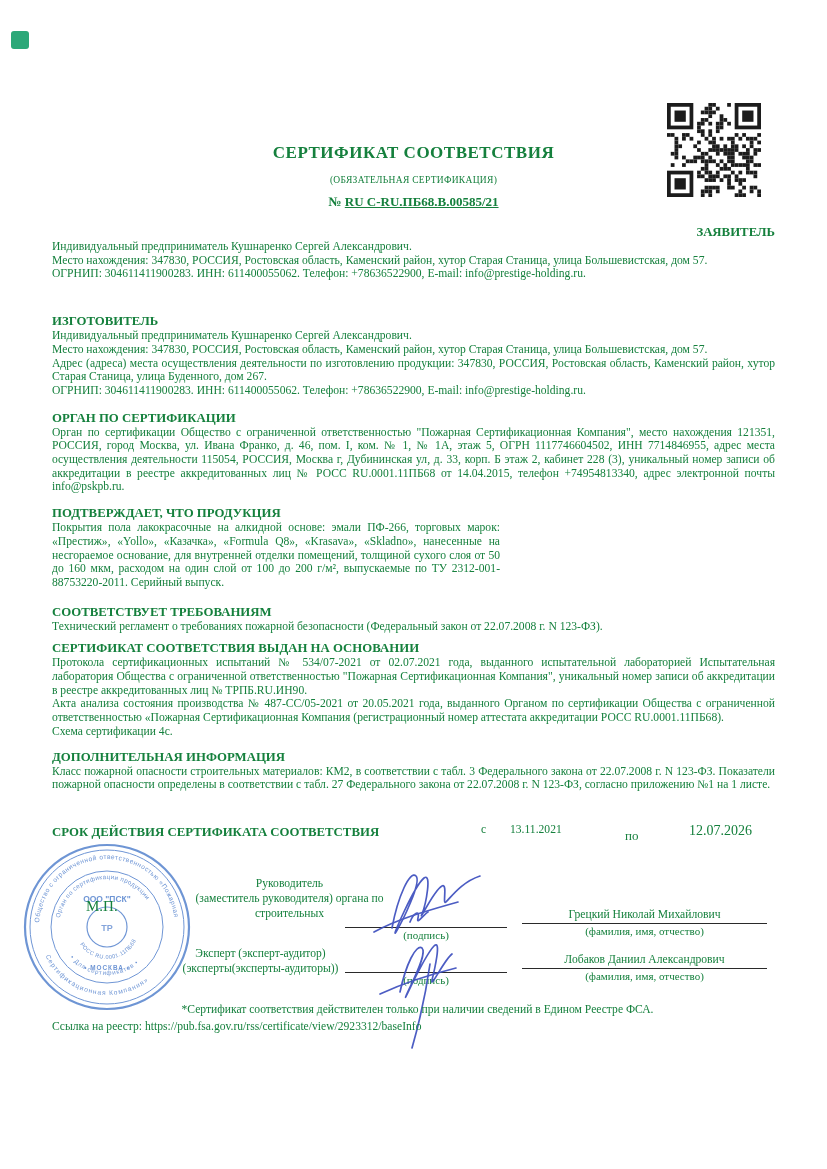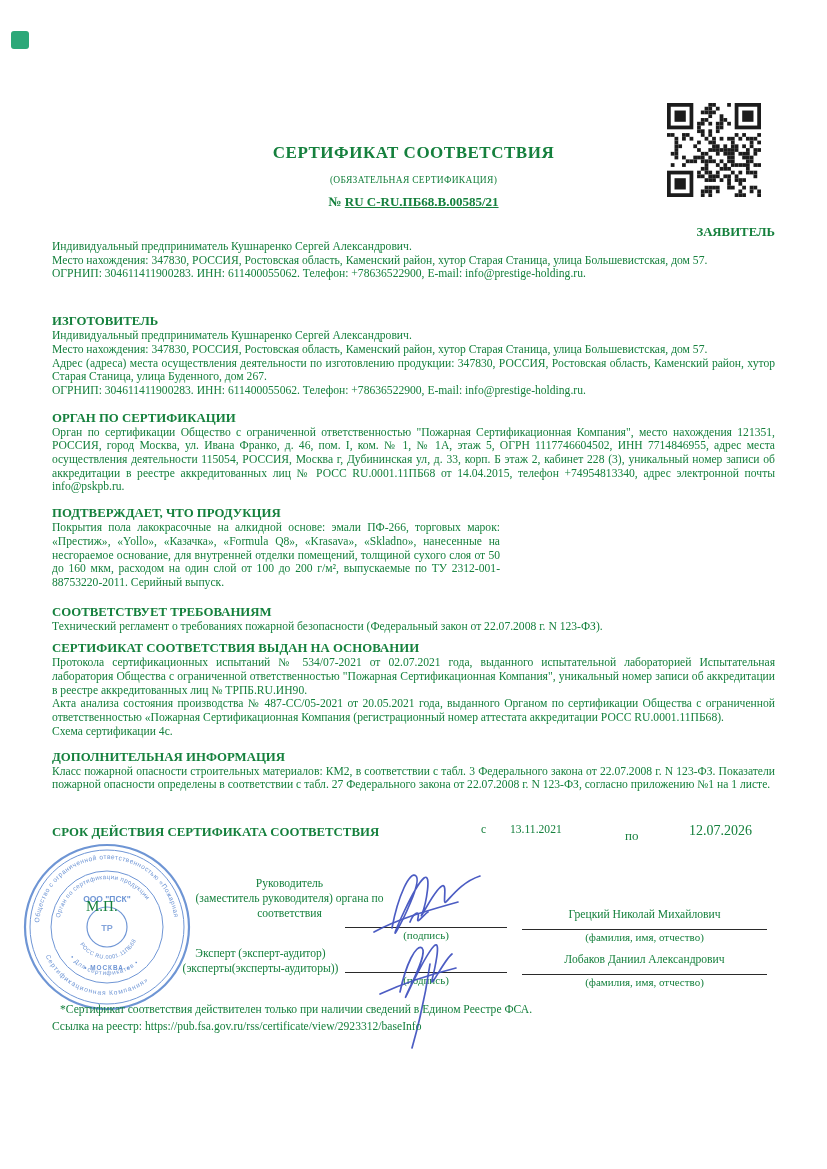--- a/index.html
+++ b/index.html
@@ -43,25 +43,25 @@
   .role{position:absolute;text-align:center;font-size:11.6px;line-height:15px;}
   .role1{left:177px;top:6px;width:225px;}
   .role2{left:148px;top:76px;width:225px;}
   .signline{position:absolute;border-bottom:1.4px solid #2a2a2a;text-align:center;}
   .sl1{left:345px;top:0;width:162px;height:57px;}
   .sl2{left:345px;top:45px;width:162px;height:57px;}
   .caption{font-size:11px;margin-top:1px;text-align:center;}
   .nameblock{position:absolute;text-align:center;font-size:11.6px;}
   .nb1{left:522px;top:38px;width:245px;}
   .nb2{left:522px;top:83px;width:245px;}
-  .nameblock .nm{border-bottom:1.4px solid #2a2a2a;padding-bottom:8px;}
+  .nameblock .nm{border-bottom:1.4px solid #2a2a2a;padding-bottom:2px;}
   .stamp{position:absolute;left:18px;top:-32px;width:178px;height:178px;opacity:.88;}
   .sigs{position:absolute;left:330px;top:-18px;width:220px;height:200px;pointer-events:none;}
   .footer{position:absolute;left:52px;top:1003px;width:723px;}
-  .footnote{font-size:11.6px;line-height:14px;margin-left:8px;}
+  .footnote{font-size:11.6px;line-height:14px;margin-left:8px;text-align:center;}
   .registry{font-size:11.6px;line-height:14px;margin-top:3px;}
 </style>
 </head>
 <body>
 
 <div class="doc">
 
   <div class="corner-mark" style="background: rgb(43, 168, 120);"></div>
 
   <svg class="qr" id="qr-svg" viewBox="0 0 25 25">
@@ -330,21 +330,21 @@
         <text x="89" y="93" font-size="9" font-weight="bold" text-anchor="middle" opacity=".85">ТР</text>
         <text x="89" y="132" font-size="6.4" font-weight="bold" text-anchor="middle" letter-spacing="1">• МОСКВА •</text>
       </g>
     </svg>
 
     <span class="mp">М.П.</span>
 
     <div class="role role1">
       <div>Руководитель</div>
       <div>(заместитель руководителя) органа по</div>
-      <div>соответствия</div>
+      <div>строительных</div>
     </div>
     <div class="role role2">
       <div>Эксперт (эксперт-аудитор)</div>
       <div>(эксперты(эксперты-аудиторы))</div>
     </div>
 
     <div class="signline sl1"></div>
     <div class="signline sl2"></div>
     <div style="position:absolute;left:345px;top:58px;width:162px;" class="caption">(подпись)</div>
     <div style="position:absolute;left:345px;top:103px;width:162px;" class="caption">(подпись)</div>

